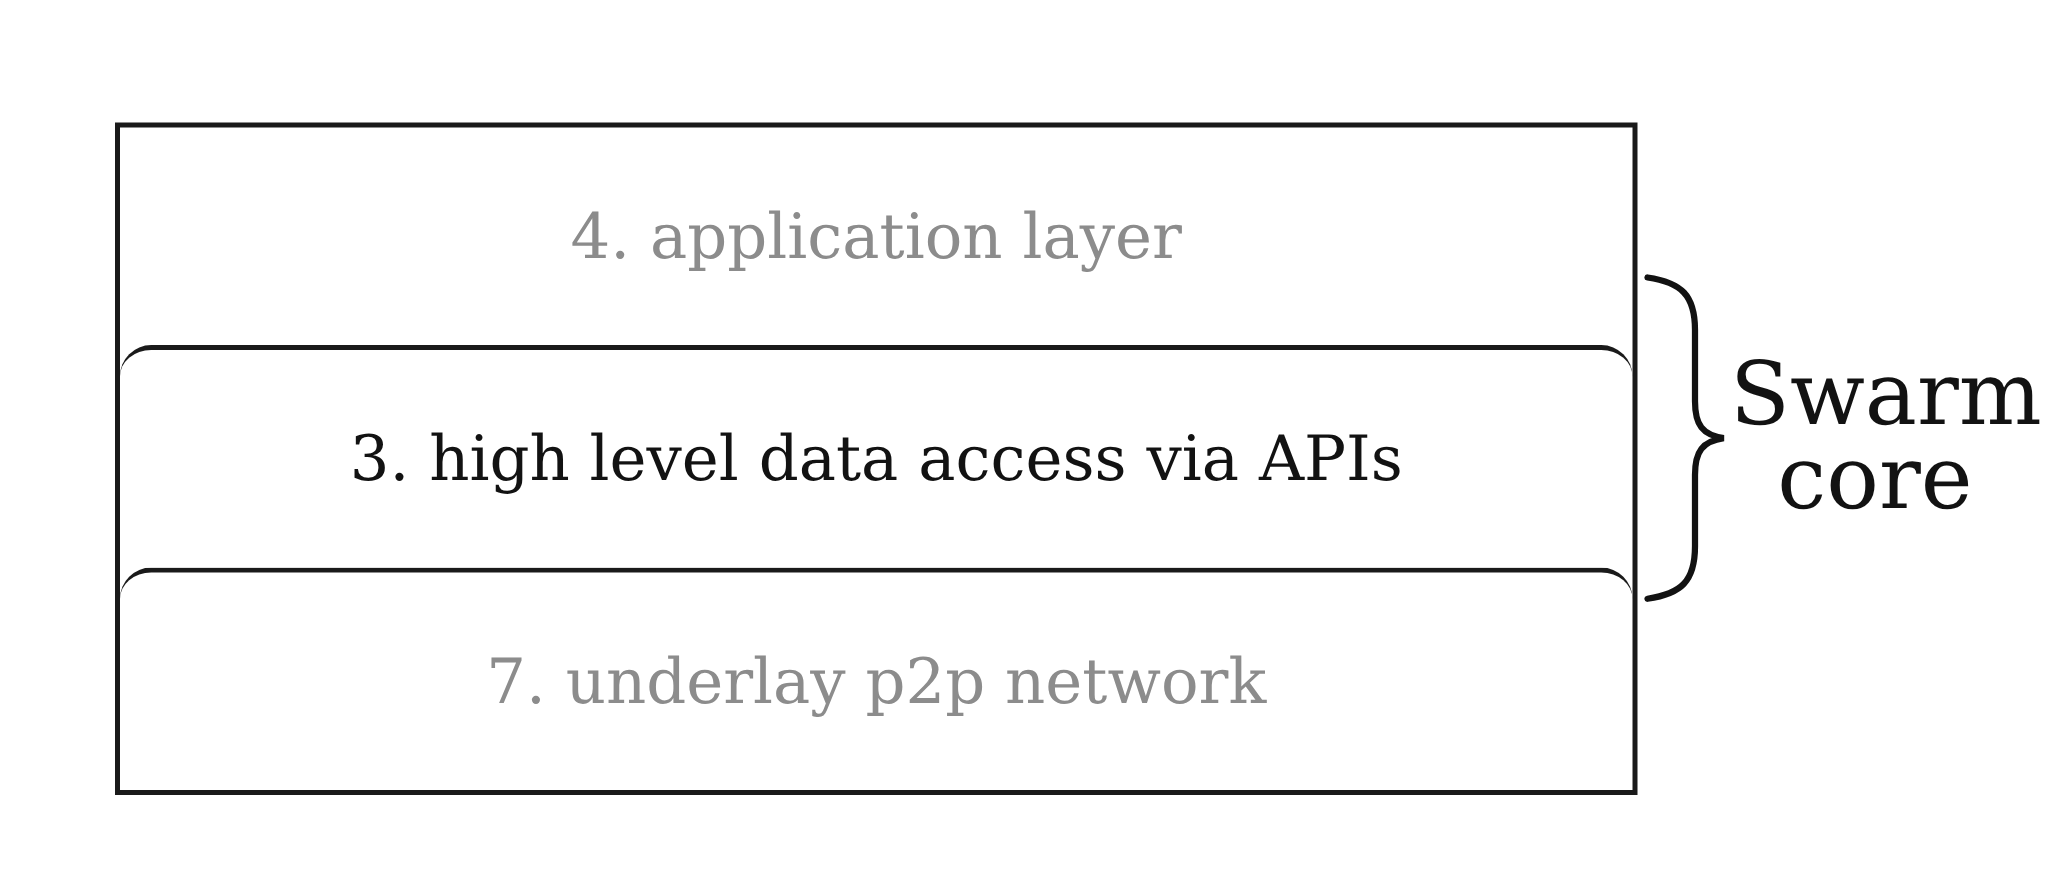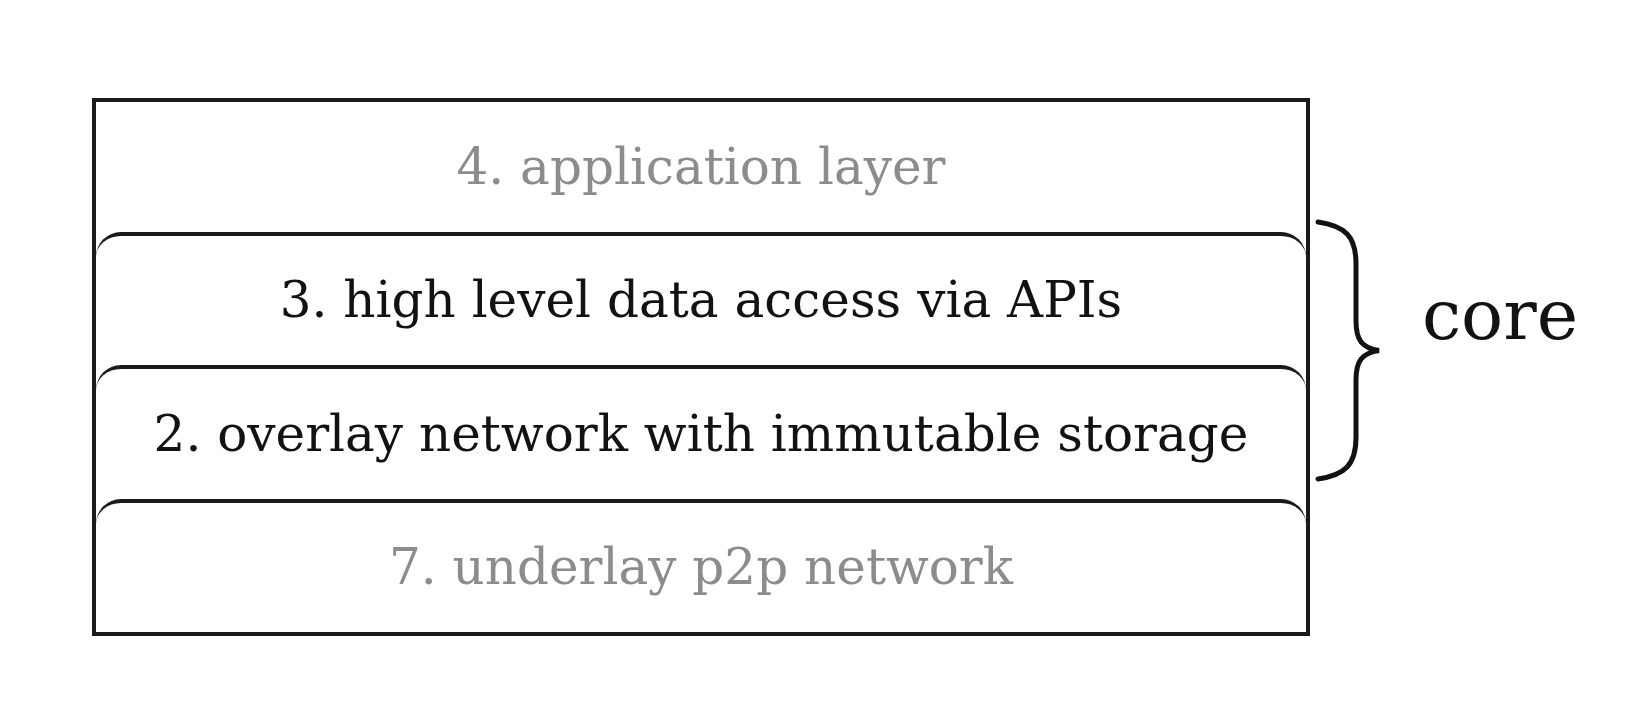--- a/index.html
+++ b/index.html
@@ -66,31 +66,31 @@
   .brace-label span { display: block; }
 </style>
 </head>
 <body>
 
 <div class="canvas">
 
   <div class="stack-box">
     <div class="layer layer--secondary">4. application layer</div>
     <div class="layer">3. high level data access via APIs</div>
-    <div class="layer">2. overlay network with immutable storage</div>
     <div class="layer layer--secondary">7. underlay p2p network</div>
   </div>
 
   <svg class="brace-svg" viewBox="0 0 70 263" aria-hidden="true">
     <path d="M 5 3
              C 32 7, 43 17, 43 45
              L 43 102
              C 43 121, 49 129, 66 131.5
              C 49 134, 43 142, 43 161
              L 43 218
              C 43 246, 32 256, 5 260"></path>
   </svg>
 
   <div class="brace-label">
+    <span>Swarm</span>
     <span>core</span>
   </div>
 
 </div>
 
 </body></html>

